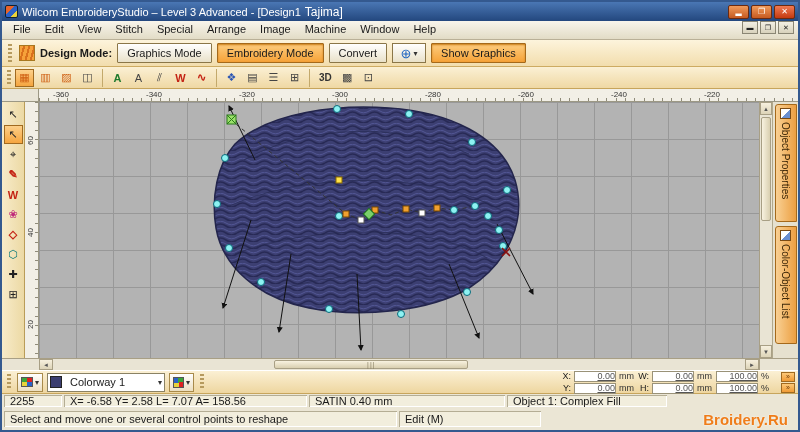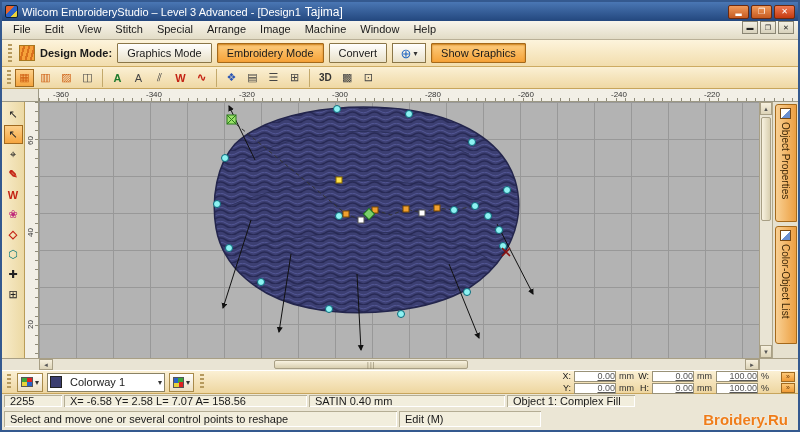--- a/index.html
+++ b/index.html
@@ -374,21 +374,21 @@
     <div class="ovfcol">
       <div class="ovf">»</div>
       <div class="ovf">»</div>
     </div>
   </div>
 
   <div class="statusbar1">
     <div class="seg" style="width:58px">2255</div>
     <div class="seg" style="width:243px">X= -6.58 Y=  2.58 L=  7.07 A= 158.56</div>
     <div class="seg" style="width:196px">SATIN  0.40 mm</div>
-    <div class="seg" style="width:128px">Object 1: Complex Fill</div>
+    <div class="seg" style="width:160px">Object 1: Complex Fill</div>
     <div class="seg" style="flex:1"></div>
   </div>
 
   <div class="hintbar">
     <div class="seg" style="width:393px">Select and move one or several control points to reshape</div>
     <div class="seg" style="width:142px">Edit (M)</div>
     <div class="watermark">Broidery.Ru</div>
   </div>
 
 </div>

